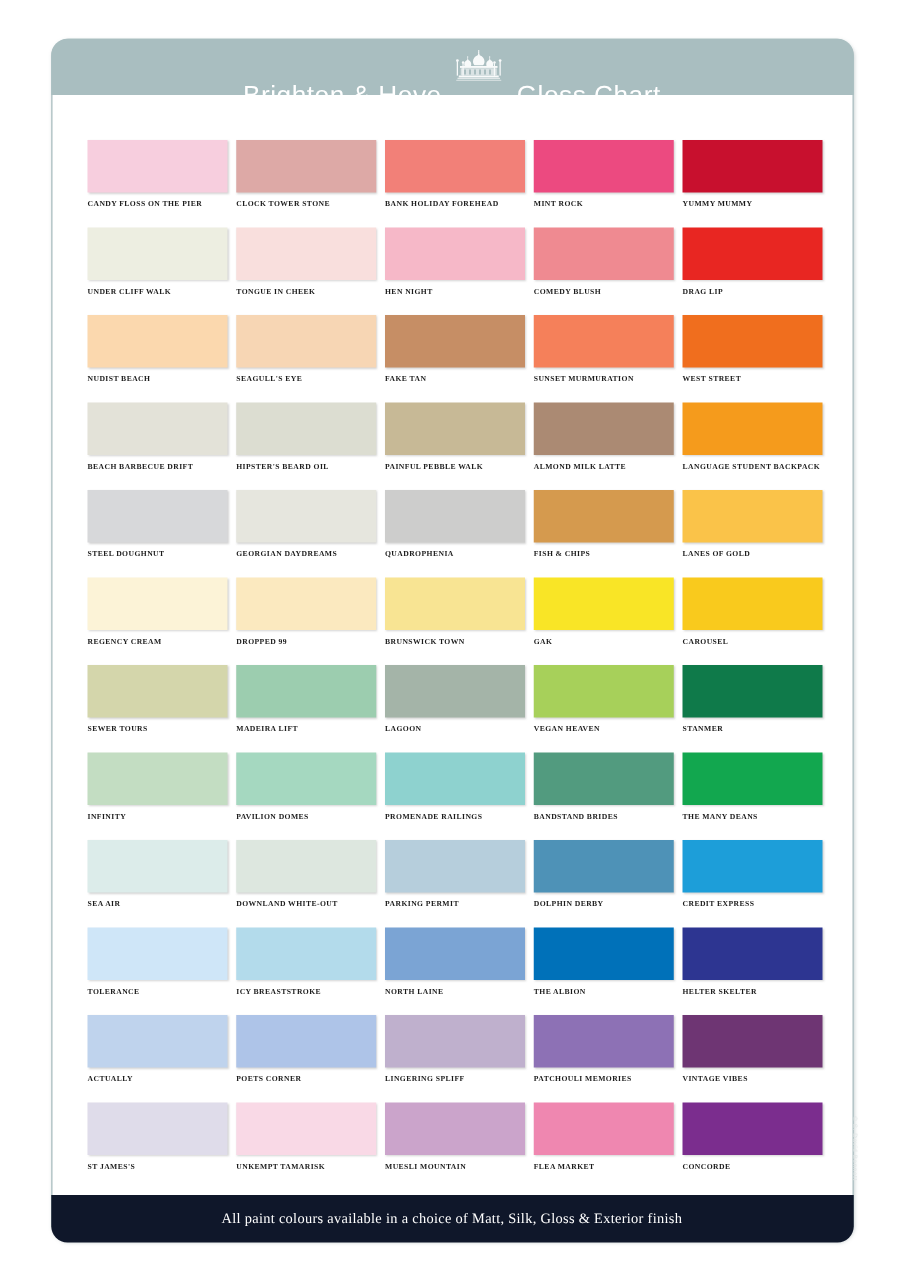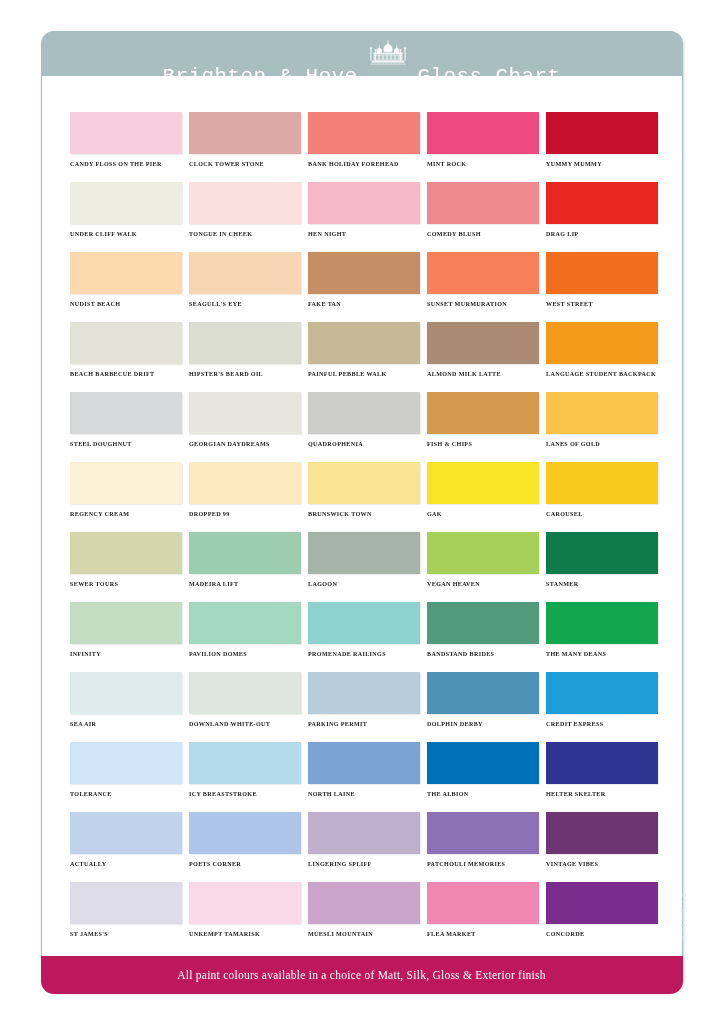--- a/index.html
+++ b/index.html
@@ -39,38 +39,38 @@
     height: 45px;
     background: #a9bec0;
     border-radius: 13px 13px 0 0;
     display: flex;
     align-items: center;
     justify-content: center;
   }
   .header-title {
     color: #ffffff;
     font-size: 21px;
-    font-family: Liberation Mono, monospace;
+    font-family: Liberation Sans, sans-serif;
     letter-spacing: 0.4px;
     white-space: nowrap;
     margin-top: 47px;
   }
   #pavilion-icon {
     margin: 0 9px;
     display: inline-block;
     vertical-align: middle;
     line-height: 0;
   }
   #footer-bar {
     position: absolute;
     left: -1.5px;
     bottom: -1.5px;
     width: 642px;
     height: 38px;
-    background: #be185d;
+    background: #0f172a;
     border-radius: 0 0 13px 13px;
     display: flex;
     align-items: center;
     justify-content: center;
     text-align: center;
   }
   .footer-text {
     color: #ffffff;
     font-size: 11.5px;
     font-family: "Liberation Serif", serif;

